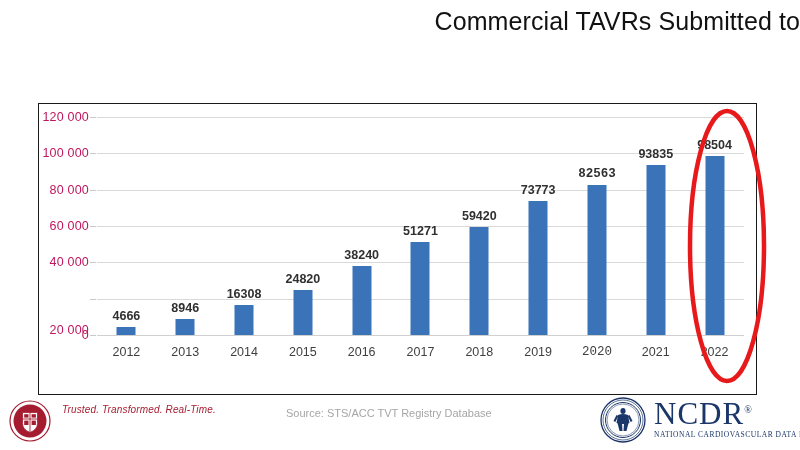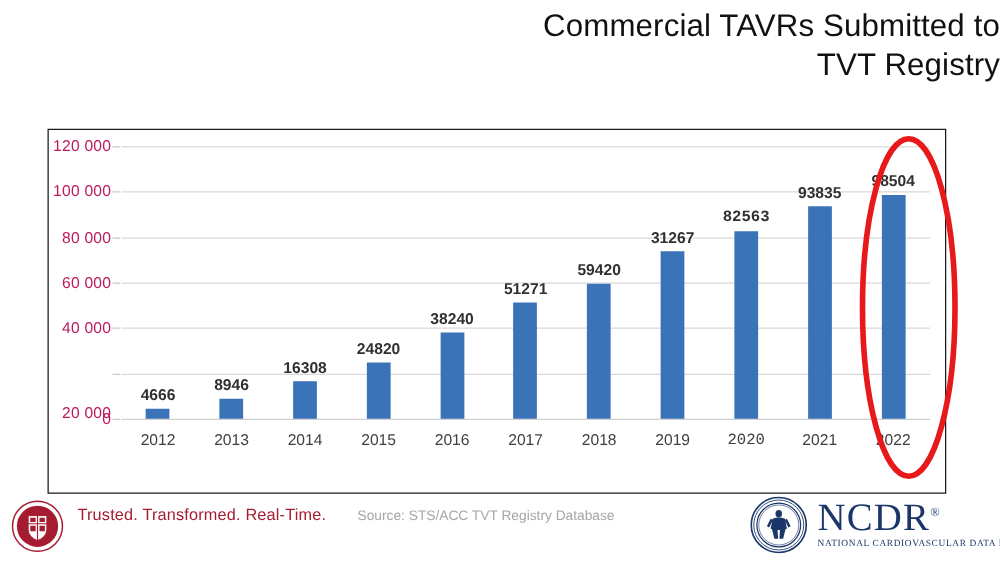--- a/index.html
+++ b/index.html
@@ -162,24 +162,25 @@
     white-space: nowrap;
   }
   #sts-wordmark .sts-main .sts-red { color: #a51c30; }
   #sts-wordmark .sts-tm {
     font-size: 8px;
     vertical-align: super;
     font-weight: normal;
   }
   #sts-wordmark .sts-tag {
     margin-top: 4px;
-    font-size: 13px;
+    font-size: 10px;
     color: #a51c30;
     letter-spacing: .15px;
     white-space: nowrap;
+    font-style: italic;
   }
 
   #source-note {
     position: absolute;
     left: 286px;
     top: 0;
     font-size: 11px;
     color: #a6a6a6;
     white-space: nowrap;
     margin-top: 15px;
@@ -217,21 +218,20 @@
     color: #1b3668;
     letter-spacing: .5px;
     white-space: nowrap;
   }
 </style>
 </head>
 <body>
 
 <div id="slide-title">
   <span class="title-line">Commercial TAVRs Submitted to</span>
-  <span class="title-line">TVT Registry</span>
 </div>
 
 <div id="chart-frame">
   <div id="plot-area">
 
     <div id="gridlines">
         <div class="gridline zero-line" style="top: 218px;"></div>
         <div class="ytick-dash" style="top: 218px;"></div>
         <div class="ytick-label" style="top: 218px;">0</div>
         <div class="gridline" style="top: 181.667px;"></div>
@@ -285,21 +285,21 @@
           <div class="bar-value" style="bottom: 97.1423px;">51271</div>
           <div class="xtick-label">2017</div>
         </div>
         <div class="bar-slot" style="left: 352.909px; width: 58.8182px;">
           <div class="bar" style="height: 107.946px; background: rgb(59, 115, 185);"></div>
           <div class="bar-value" style="bottom: 111.946px;">59420</div>
           <div class="xtick-label">2018</div>
         </div>
         <div class="bar-slot" style="left: 411.727px; width: 58.8182px;">
           <div class="bar" style="height: 134.021px; background: rgb(59, 115, 185);"></div>
-          <div class="bar-value" style="bottom: 138.021px;">31267</div>
+          <div class="bar-value" style="bottom: 138.021px;">73773</div>
           <div class="xtick-label">2019</div>
         </div>
         <div class="bar-slot" style="left: 470.545px; width: 58.8182px; font-family: Liberation Mono, monospace;">
           <div class="bar" style="height: 149.989px; background: rgb(59, 115, 185);"></div>
           <div class="bar-value" style="bottom: 153.989px;">82563</div>
           <div class="xtick-label">2020</div>
         </div>
         <div class="bar-slot" style="left: 529.364px; width: 58.8182px;">
           <div class="bar" style="height: 170.467px; background: rgb(59, 115, 185);"></div>
           <div class="bar-value" style="bottom: 174.467px;">93835</div>

